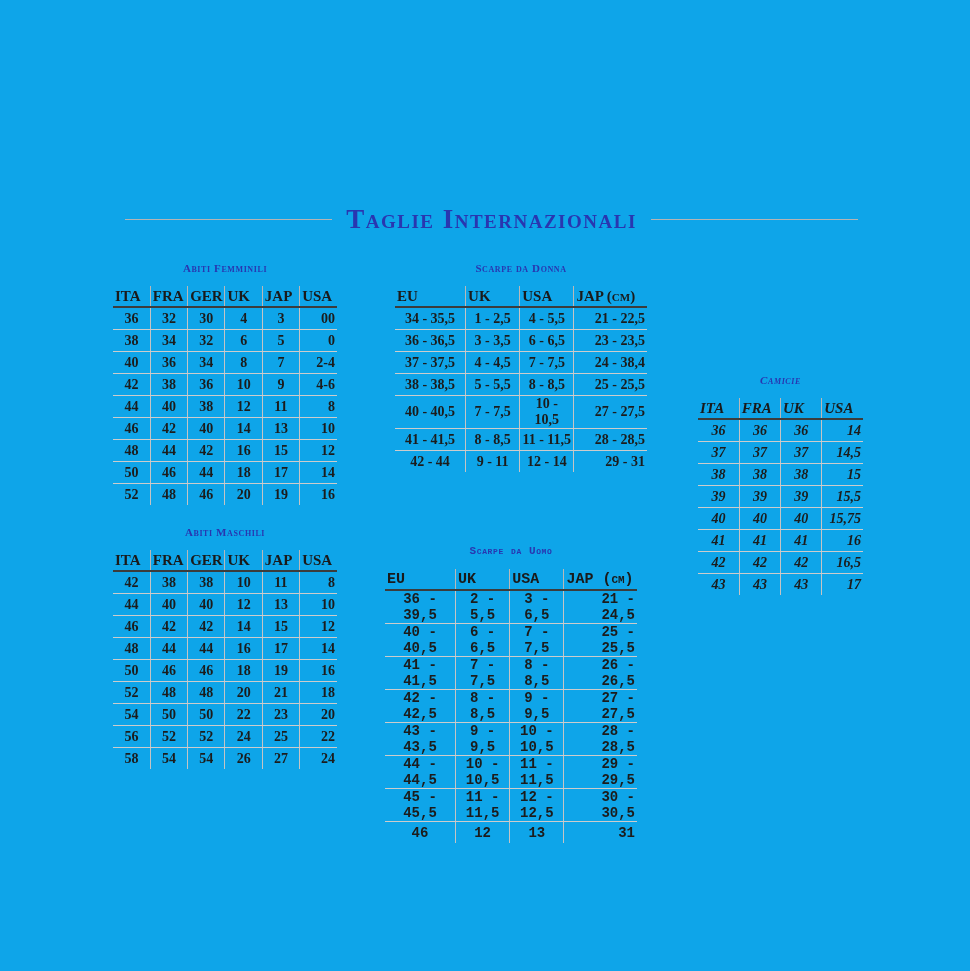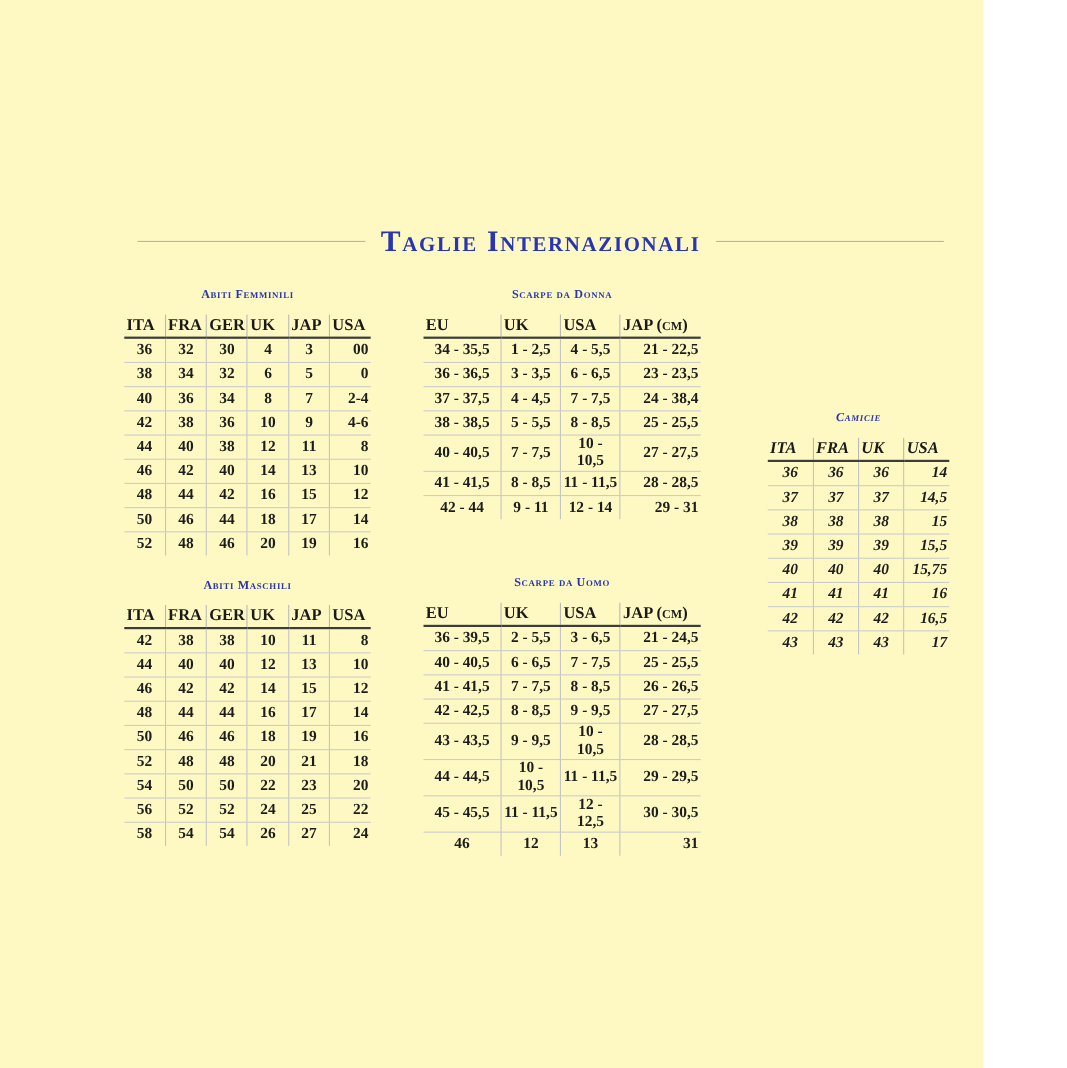--- a/index.html
+++ b/index.html
@@ -1,20 +1,20 @@
 <!DOCTYPE html>
 <html style="--heading-blue: #2936b0; --rule-gray: #b4b4b4; --text-dark: #1c1c1c;"><head>
 <meta charset="utf-8">
 <style>
   html, body { margin: 0; padding: 0; background: #ffffff; }
   .canvas {
     position: relative;
-    width: 894px;
+    width: 970px;
     height: 971px;
-    background: #fef9c3;
+    background: #0ea5e9;
     overflow: hidden;
     font-family: "Liberation Serif", "DejaVu Serif", serif;
     color: var(--text-dark, #1c1c1c);
   }
 
   
   .title-row {
     position: absolute;
     left: 125px;
     top: 204px;
@@ -73,24 +73,24 @@
     height: 21px;
     padding: 0 2px;
     color: var(--text-dark, #1c1c1c);
     border-bottom: 1px solid #cccccc;
     border-right: 1px solid #c4c4c4;
   }
   td:last-child { border-right: none; text-align: right; }
   tbody tr:last-child td { border-bottom: none; }
 
   #sec-abiti-femminili { left: 113px; top: 258px; width: 224px; }
-  #sec-scarpe-donna    { left: 385px; top: 258px; width: 252px; }
+  #sec-scarpe-donna    { left: 395px; top: 258px; width: 252px; }
   #sec-camicie         { left: 698px; top: 370px; width: 165px; font-style: italic; }
   #sec-abiti-maschili  { left: 113px; top: 522px; width: 224px; }
-  #sec-scarpe-uomo     { left: 385px; top: 520px; width: 252px; }
+  #sec-scarpe-uomo     { left: 385px; top: 541px; width: 252px; font-family: Liberation Mono, monospace; }
 
   
   .shoes col.c-first { width: 28%; }
   .shoes col.c-mid   { width: 21.5%; }
   .shoes col.c-last  { width: 29%; }
 </style>
 </head>
 <body>
 
 <div class="canvas">

